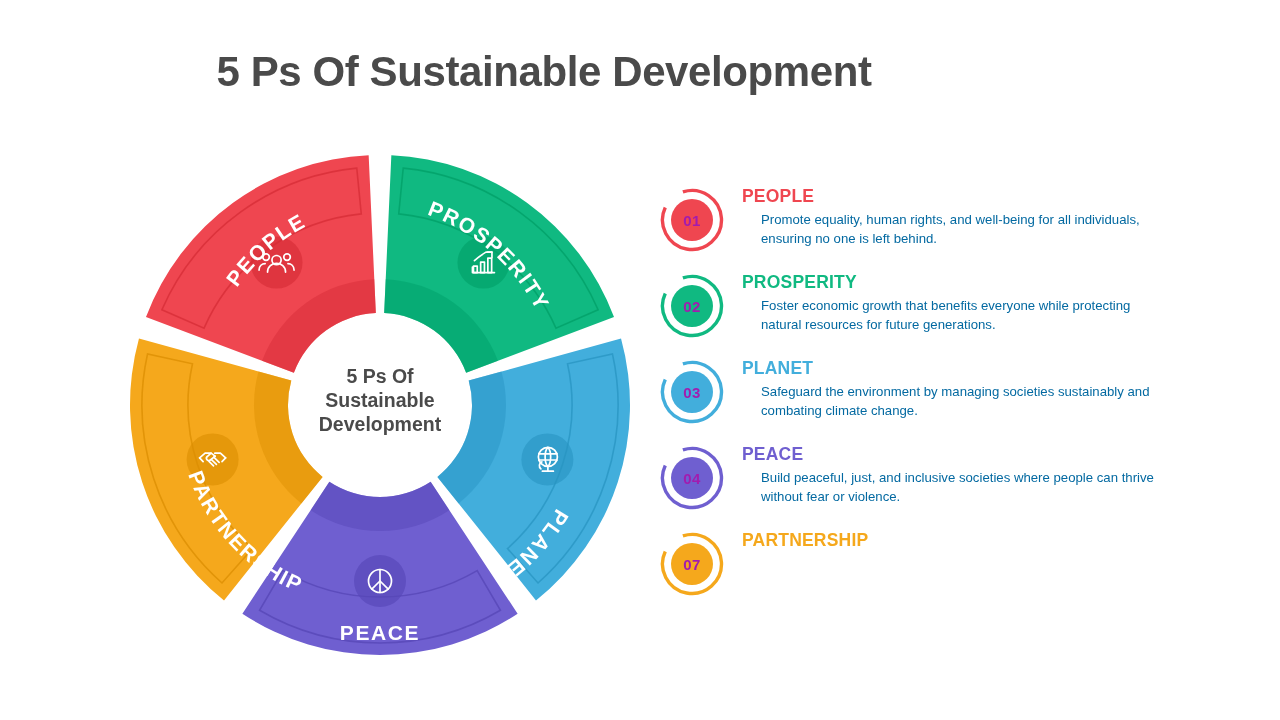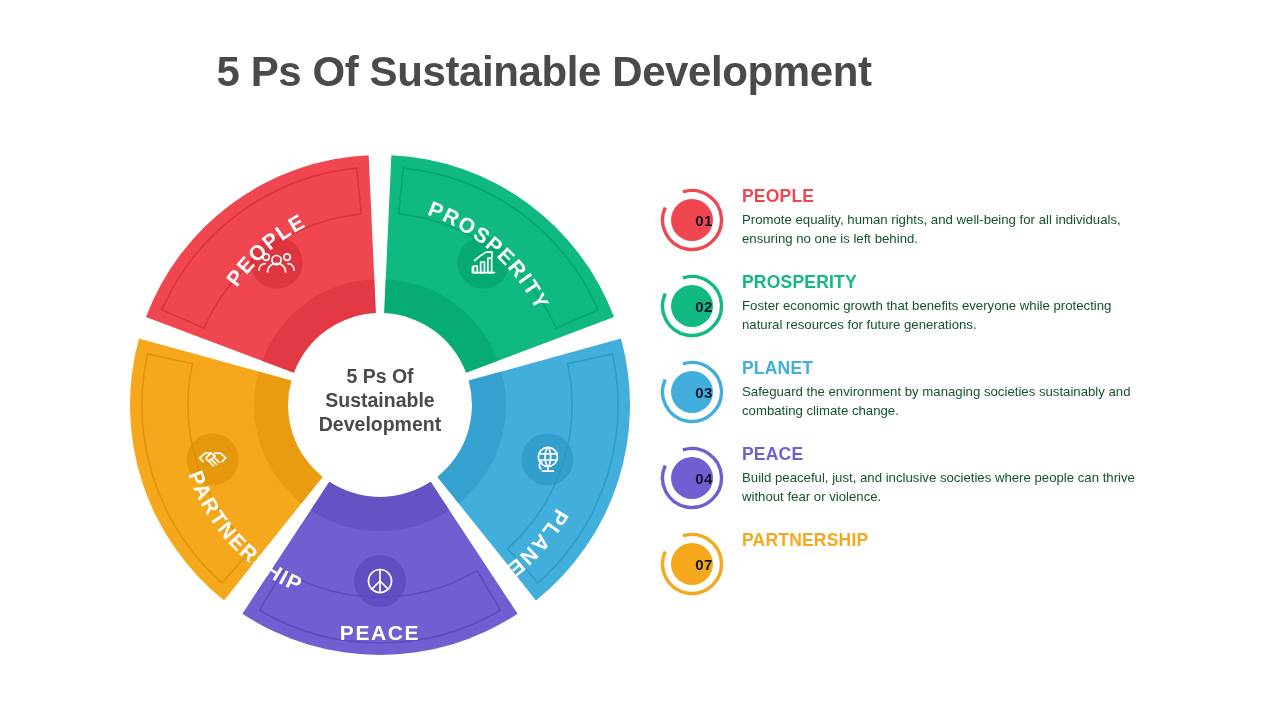--- a/index.html
+++ b/index.html
@@ -72,48 +72,49 @@
   }
   .badge-wrap {
     position: relative;
     width: 68px;
     height: 68px;
     flex: 0 0 68px;
   }
   .badge-svg { display: block; }
   .badge-num {
     position: absolute;
-    left: 12px; top: 0;
+    left: 0; top: 0;
     width: 68px; height: 68px;
     display: flex;
     align-items: center;
     justify-content: center;
     font-size: 15px;
     font-weight: bold;
-    color: #0f172a;
+    color: #a21caf;
     letter-spacing: 0.3px;
     pointer-events: none;
   }
   .legend-text {
     padding-left: 16px;
     padding-top: 1px;
     flex: 1 1 auto;
   }
   .legend-title {
     font-size: 17.5px;
     font-weight: bold;
     letter-spacing: 0.2px;
     margin-bottom: 5px;
     line-height: 1.1;
   }
   .legend-desc {
     font-size: 13.2px;
-    color: #14532d;
+    color: #0369a1;
     line-height: 1.42;
     max-width: 400px;
+    margin-left: 19px;
   }
 </style>
 </head>
 <body>
 
 <div id="slide">
 
   <div id="page-title">5 Ps Of Sustainable Development</div>
 
   <div id="wheel-wrap">

